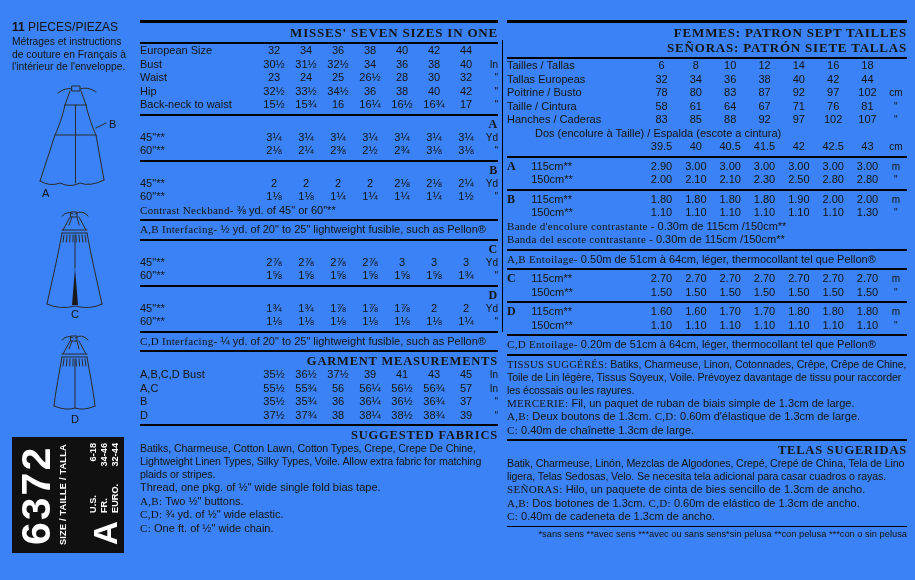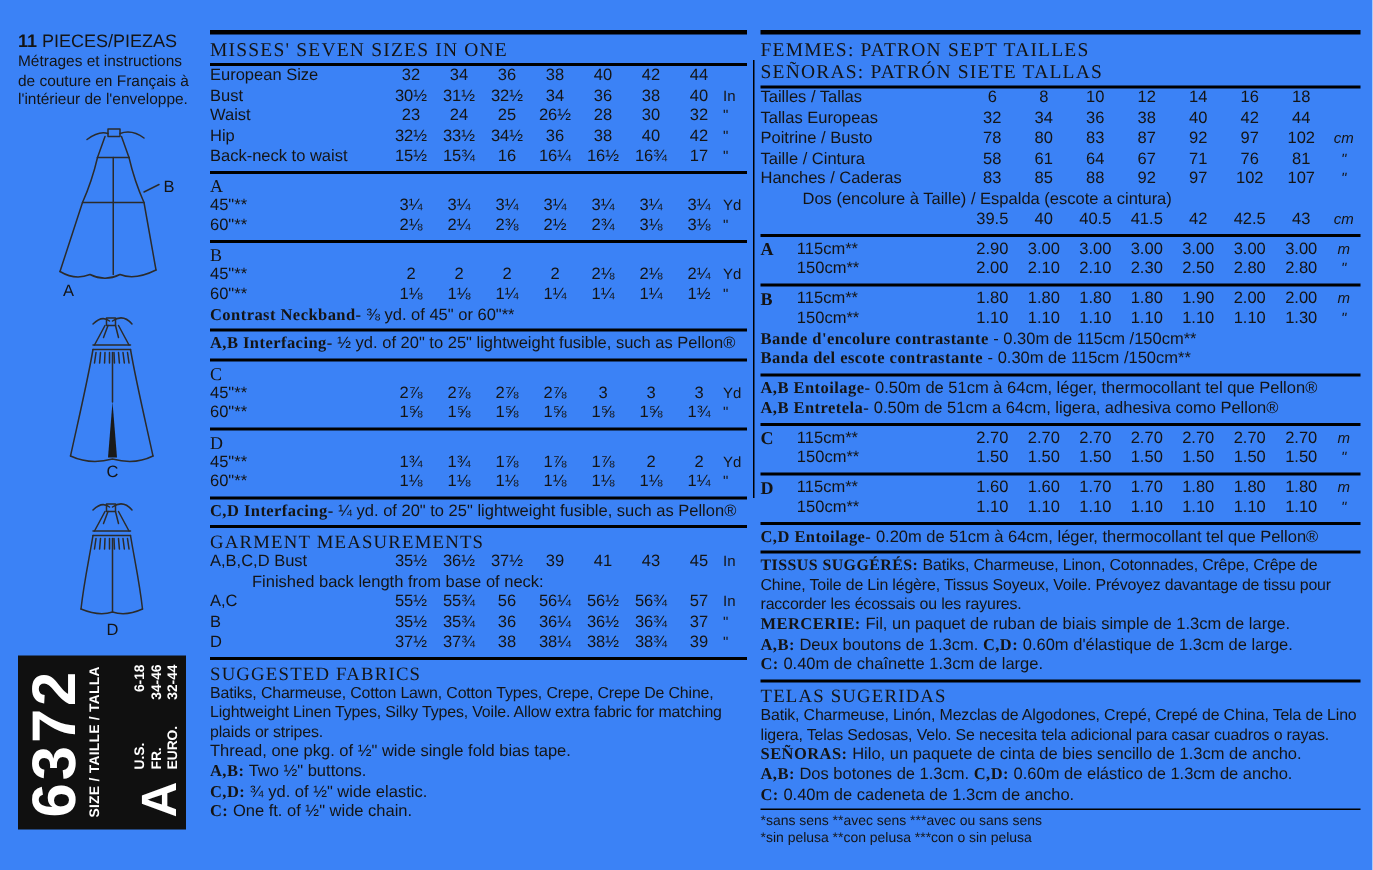--- a/index.html
+++ b/index.html
@@ -1,51 +1,51 @@
 <!DOCTYPE html>
 <html><head>
 <meta charset="utf-8">
 <style>
   * { margin:0; padding:0; box-sizing:border-box; }
   html,body { background:#ffffff; }
   .page { position:relative; width:915px; height:580px; background:#3b82f6;
           font-family:"Liberation Sans", sans-serif; color:#141414; overflow:hidden; }
 
-  .stencil { font-family:"Liberation Serif", serif; font-weight:400; letter-spacing:0.8px; }
+  .stencil { font-family:"Liberation Serif", serif; font-weight:700; letter-spacing:0.8px;text-align:right; }
 
   .col { position:absolute; top:20px; }
   #col-left  { left:12px;  width:122px; }
   #col-mid   { left:140px; width:358px; }
   #col-right { left:507px; width:400px; }
 
   
   .h-main { font-size:13px; line-height:15px; border-top:3px solid #000; border-bottom:2px solid #000; padding:2px 0; }
   .h-sub  { font-size:12.5px; line-height:14px; border-top:2px solid #000; padding-top:2px; margin-top:2px; }
 
   
   .tbl { width:100%; border-collapse:collapse; table-layout:fixed; }
   .tbl td { font-size:11px; line-height:13.5px; white-space:nowrap; padding:0; }
   #col-mid td.cell-label { width:118px; text-align:left; }
   #col-mid td.cell-val   { width:32px;  text-align:center; }
-  #col-mid td.cell-unit  { width:16px;  text-align:left; font-size:10px; }
+  #col-mid td.cell-unit  { width:16px;  text-align:right; font-size:10px; }
   #col-right td.cell-group { width:24px; font-family:"Liberation Serif",serif; font-weight:700; font-size:12px; }
   #col-right td.cell-label { width:112px; }
   #col-right .tbl-flat td.cell-label { width:136px; }
   #col-right td.cell-val  { width:34px; text-align:center; }
-  #col-right td.cell-unit { width:22px; text-align:center; font-size:10px;font-style:italic; }
+  #col-right td.cell-unit { width:22px; text-align:center; font-size:10px; }
   td.cell-span { text-align:left;padding-left:28px; }
 
   .rule      { border-top:2px solid #000; height:0; margin:2px 0; }
   .rule-thin { border-top:1px solid #000; height:0; margin:2px 0; }
 
   .sec-letter { font-size:12px; line-height:13px; margin-top:1px; }
   .note-line  { font-size:11px; line-height:13.5px; }
-  .seg-b { font-family:"Liberation Serif",serif; font-weight:700; letter-spacing:0.3px; }
+  .seg-b { font-family:"Liberation Serif",serif; font-weight:400; letter-spacing:0.3px; }
   .para  { font-size:10.6px; line-height:13px; letter-spacing:-0.1px; }
-  .fn-right { display:flex; justify-content:flex-end; font-size:9.3px; line-height:11px; margin-top:2px;flex-direction:column; }
+  .fn-right { display:flex; justify-content:flex-end; font-size:9.3px; line-height:11px; margin-top:2px; }
 
   
   .pieces-title { font-size:12px; }
   .pieces-count { font-weight:700; }
   .pieces-note  { font-size:10.3px; line-height:12.5px; margin-top:2px; }
 
   .illus { position:absolute; }
   #dressAB { left:18px; top:78px; }
   #dressC  { left:18px; top:206px; }
   #dressD  { left:18px; top:330px; }
@@ -342,23 +342,20 @@
             <td class="cell-val">35½</td>
             <td class="cell-val">36½</td>
             <td class="cell-val">37½</td>
             <td class="cell-val">39</td>
             <td class="cell-val">41</td>
             <td class="cell-val">43</td>
             <td class="cell-val">45</td>
             <td class="cell-unit">In</td>
           </tr>
           <tr>
-            <td class="cell-span" colspan="9">Finished back length from base of neck:</td>
-          </tr>
-          <tr>
             <td class="cell-label">A,C</td>
             <td class="cell-val">55½</td>
             <td class="cell-val">55¾</td>
             <td class="cell-val">56</td>
             <td class="cell-val">56¼</td>
             <td class="cell-val">56½</td>
             <td class="cell-val">56¾</td>
             <td class="cell-val">57</td>
             <td class="cell-unit">In</td>
           </tr>
@@ -536,21 +533,20 @@
             <td class="cell-unit">"</td>
           </tr>
         </tbody>
       </table>
 
     <div class="note-line"><span class="seg-b">Bande d'encolure contrastante</span><span class="seg-t"> - 0.30m de 115cm /150cm**</span></div>
     <div class="note-line"><span class="seg-b">Banda del escote contrastante</span><span class="seg-t"> - 0.30m de 115cm /150cm**</span></div>
 
     <div class="rule"></div>
     <div class="note-line"><span class="seg-b">A,B Entoilage-</span><span class="seg-t"> 0.50m de 51cm à 64cm, léger, thermocollant tel que Pellon®</span></div>
-    <div class="note-line"><span class="seg-b">A,B Entretela-</span><span class="seg-t"> 0.50m de 51cm a 64cm, ligera, adhesiva como Pellon®</span></div>
 
     <div class="rule"></div>
     <table class="tbl">
         <tbody>
           <tr>
             <td class="cell-group">C</td>
             <td class="cell-label">115cm**</td>
             <td class="cell-val">2.70</td>
             <td class="cell-val">2.70</td>
             <td class="cell-val">2.70</td>

